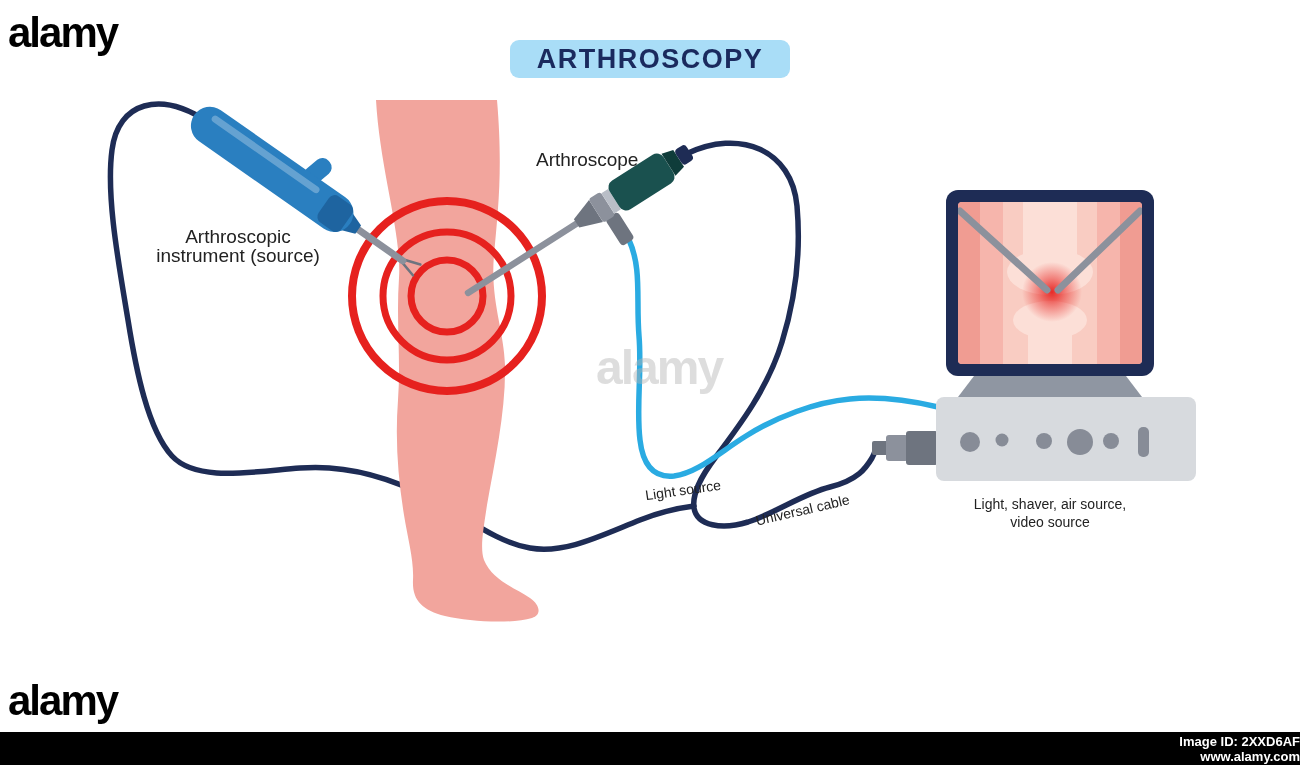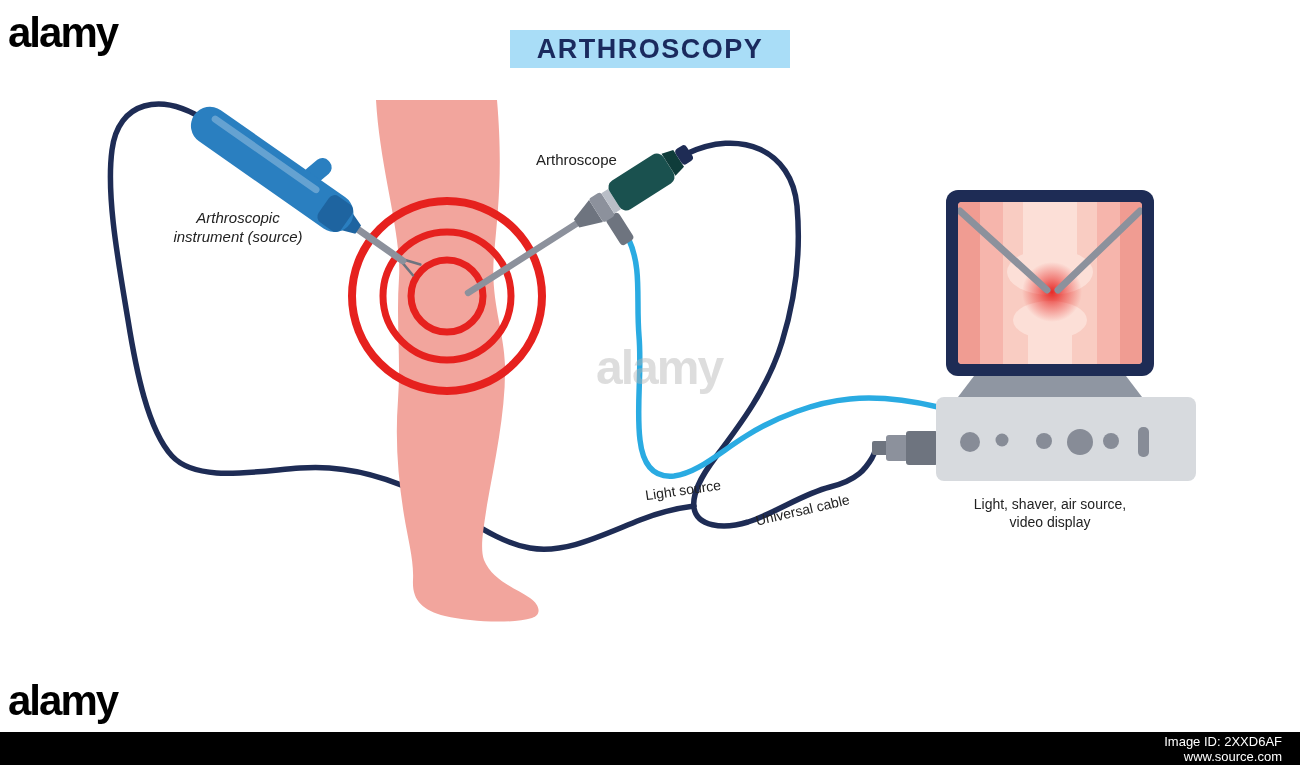--- a/index.html
+++ b/index.html
@@ -35,45 +35,45 @@
   .screen-mid{fill:var(--screen-pink-light,#f9ccc2);}
   .screen-edge{fill:var(--screen-pink-dark,#f09c92);}
   .bone{fill:var(--bone-light,#fcdfd7);}
   .scope-line{stroke:var(--metal-gray,#8c919c);stroke-width:7;stroke-linecap:round;}
   .stand{fill:var(--stand-gray,#8f96a2);}
   .equip{fill:var(--equipment-gray,#d7dade);}
   .knob{fill:var(--knob-gray,#878c97);}
 
   
   .lbl{
-    position:absolute;color:var(--label-text,#222);font-size:15px;line-height:19px;
+    position:absolute;color:var(--label-text,#222);font-size:19px;line-height:19px;
     text-align:center;white-space:nowrap;
   }
   .lbl-small{font-size:14px;line-height:18px;}
   #title-banner{
-    position:absolute;left:510px;top:30px;width:280px;height:38px;
+    position:absolute;left:510px;top:40px;width:280px;height:38px;
     background:var(--title-bg,#a9ddf7);color:var(--title-text,#1a2a5e);
     font-size:27px;font-weight:bold;letter-spacing:1.5px;
-    display:flex;align-items:center;justify-content:center;
+    display:flex;align-items:center;justify-content:center;border-radius:9px;
   }
   .brand{
     position:absolute;left:8px;font-size:42px;font-weight:bold;color:#000;
     letter-spacing:-2px;line-height:42px;
   }
   #brand-top{top:12px;}
   #brand-bottom{top:680px;}
   #brand-center{
     position:absolute;left:596px;top:340px;font-size:48px;font-weight:bold;
     letter-spacing:-2px;color:var(--watermark-gray,#b5b5b5);opacity:.45;
   }
   #footer{
     position:absolute;left:0;bottom:0;width:1300px;height:33px;
     background:var(--footer-bg,#000);color:var(--footer-text,#fff);
     display:flex;flex-direction:column;align-items:flex-end;justify-content:center;
-    padding-right:18px;box-sizing:border-box;font-size:13px;font-weight:normal;line-height:15px;
+    padding-right:0;box-sizing:border-box;font-size:13px;font-weight:bold;line-height:15px;
   }
   .rot-light{transform:rotate(-8deg);}
   .rot-universal{transform:rotate(-13deg);}
 </style>
 </head>
 <body>
 
 <div id="stage">
 
   <svg width="1300" height="765" viewBox="0 0 1300 765">
@@ -150,34 +150,34 @@
       <circle class="knob" cx="1002" cy="440" r="6.5"></circle>
       <circle class="knob" cx="1044" cy="441" r="8"></circle>
       <circle class="knob" cx="1080" cy="442" r="13"></circle>
       <circle class="knob" cx="1111" cy="441" r="8"></circle>
       <rect class="knob" x="1138" y="427" width="11" height="30" rx="5"></rect>
     </g>
   </svg>
 
   <div id="title-banner">ARTHROSCOPY</div>
 
-  <div class="lbl" style="left:148px;top:208px;width:180px;font-style:italic;">
+  <div class="lbl" style="left:148px;top:227px;width:180px;">
     <div>Arthroscopic</div>
     <div>instrument (source)</div>
   </div>
   <div class="lbl" style="left:536px;top:150px;">Arthroscope</div>
   <div class="lbl lbl-small rot-light" style="left:633px;top:481px;width:100px;">Light source</div>
   <div class="lbl lbl-small rot-universal" style="left:745px;top:501px;width:115px;">Universal cable</div>
   <div class="lbl lbl-small" style="left:955px;top:495px;width:190px;">
     <div>Light, shaver, air source,</div>
-    <div>video display</div>
+    <div>video source</div>
   </div>
 
   <div class="brand" id="brand-top">alamy</div>
   <div class="brand" id="brand-bottom">alamy</div>
   <div id="brand-center">alamy</div>
 
   <div id="footer">
     <div>Image ID: 2XXD6AF</div>
-    <div>www.source.com</div>
+    <div>www.alamy.com</div>
   </div>
 
 </div>
 
 </body></html>

